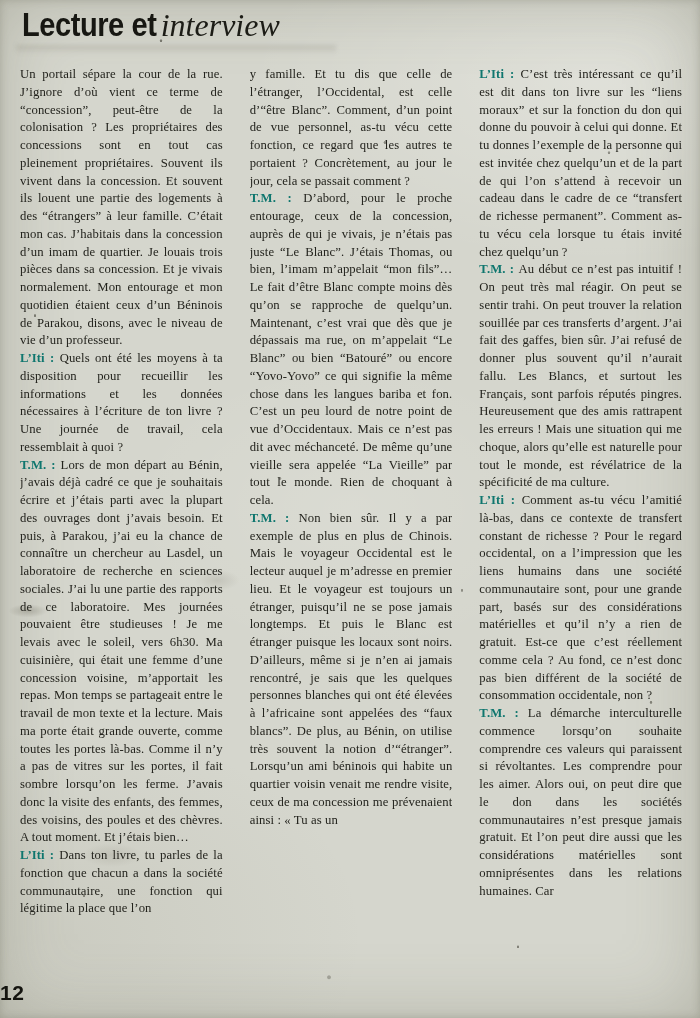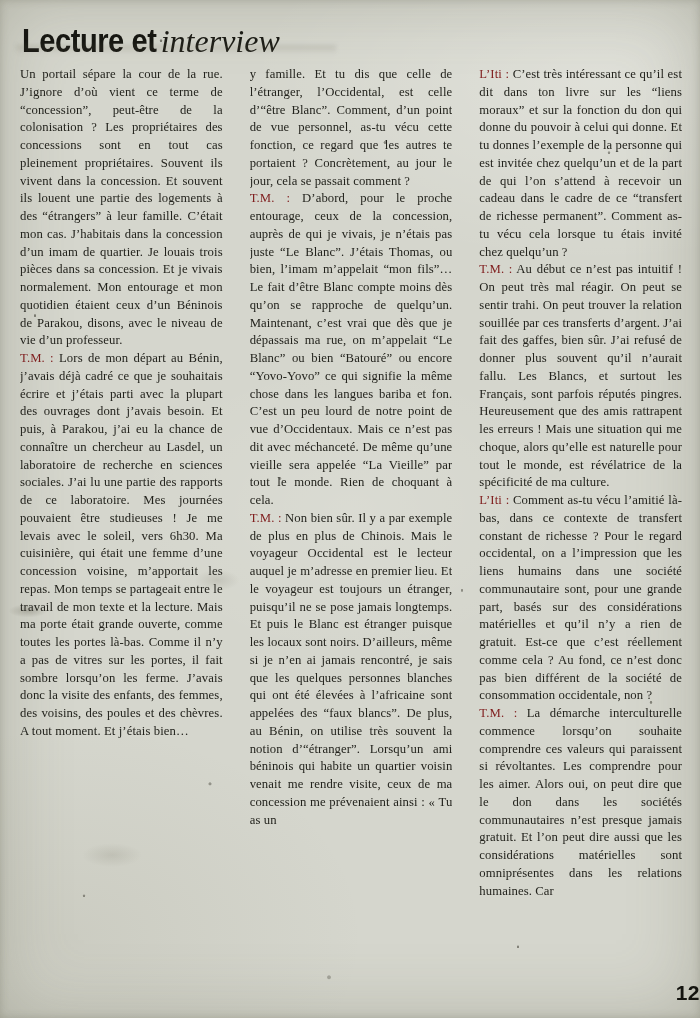--- a/index.html
+++ b/index.html
@@ -33,21 +33,21 @@
       radial-gradient(circle 1.2px at 12% 88%, rgba(50,48,38,.45) 0 1px, transparent 1.6px),
       radial-gradient(circle 1px   at 74% 93%, rgba(50,48,38,.5) 0 1px, transparent 1.5px),
       radial-gradient(circle 2px   at 47% 96%, rgba(50,48,38,.3) 0 1.4px, transparent 2.4px),
       radial-gradient(ellipse 26px 9px at 4% 60%, rgba(70,66,50,.25), transparent 75%),
       radial-gradient(ellipse 30px 14px at 31% 57%, rgba(80,76,58,.14), transparent 75%),
       radial-gradient(ellipse 40px 16px at 16% 84%, rgba(80,76,58,.12), transparent 75%);
   }
 
   .masthead {
     position: absolute;
-    top: 22px;
+    top: 6px;
     left: 22px;
     white-space: nowrap;
   }
   .masthead .t-bold {
     display: inline-block;
     font-family: "Liberation Sans", sans-serif;
     font-weight: 800;
     font-size: 33px;
     letter-spacing: -0.5px;
     transform: scaleX(0.88);
@@ -83,28 +83,28 @@
   .col {
     flex: 1 1 0;
     overflow: hidden;
     font-size: 12.7px;
     line-height: 17.75px;
     text-align: justify;
     text-justify: inter-word;
     letter-spacing: 0.1px;
   }
   .col p { margin: 0; }
-  .col p strong { font-weight: normal; color: #7f1d1d; }
+  .col p strong { font-weight: bold; color: #0f766e; }
 
   .folio {
     position: absolute;
     top: 981px;
     left: 0;
     width: 700px;
-    text-align: right;
+    text-align: left;
     font-family: "Liberation Sans", sans-serif;
     font-weight: 800;
     font-size: 21px;
     letter-spacing: 0.5px;
     color: #14140f;
   }
 </style>
 </head>
 <body>
 
@@ -112,21 +112,23 @@
 
 <div class="masthead">
   <span class="t-bold">Lecture et</span>
   <span class="t-italic">interview</span>
 </div>
 <div class="masthead-shadow"></div>
 
 <div class="columns">
   <div class="col">
       <p>Un portail sépare la cour de la rue. J’ignore d’où vient ce terme de “concession”, peut-être de la colonisation ? Les propriétaires des concessions sont en tout cas pleinement propriétaires. Souvent ils vivent dans la concession. Et souvent ils louent une partie des logements à des “étrangers” à leur famille. C’était mon cas. J’habitais dans la concession d’un imam de quartier. Je louais trois pièces dans sa concession. Et je vivais normalement. Mon entourage et mon quotidien étaient ceux d’un Béninois de Parakou, disons, avec le niveau de vie d’un professeur.</p>
+      <p><strong>L’Iti : </strong>Quels ont été les moyens à ta disposition pour recueillir les informations et les données nécessaires à l’écriture de ton livre ? Une journée de travail, cela ressemblait à quoi ?</p>
       <p><strong>T.M. : </strong>Lors de mon départ au Bénin, j’avais déjà cadré ce que je souhaitais écrire et j’étais parti avec la plupart des ouvrages dont j’avais besoin. Et puis, à Parakou, j’ai eu la chance de connaître un chercheur au Lasdel, un laboratoire de recherche en sciences sociales. J’ai lu une partie des rapports de ce laboratoire. Mes journées pouvaient être studieuses ! Je me levais avec le soleil, vers 6h30. Ma cuisinière, qui était une femme d’une concession voisine, m’apportait les repas. Mon temps se partageait entre le travail de mon texte et la lecture. Mais ma porte était grande ouverte, comme toutes les portes là-bas. Comme il n’y a pas de vitres sur les portes, il fait sombre lorsqu’on les ferme. J’avais donc la visite des enfants, des femmes, des voisins, des poules et des chèvres. A tout moment. Et j’étais bien…</p>
+      <p><strong>L’Iti : </strong>Dans ton livre, tu parles de la fonction que chacun a dans la société communautaire, une fonction qui légitime la place que l’on</p>
     </div>
   <div class="col">
       <p>y famille. Et tu dis que celle de l’étranger, l’Occidental, est celle d’“être Blanc”. Comment, d’un point de vue personnel, as-tu vécu cette fonction, ce regard que les autres te portaient ? Concrètement, au jour le jour, cela se passait comment ?</p>
       <p><strong>T.M. : </strong>D’abord, pour le proche entourage, ceux de la concession, auprès de qui je vivais, je n’étais pas juste “Le Blanc”. J’étais Thomas, ou bien, l’imam m’appelait “mon fils”… Le fait d’être Blanc compte moins dès qu’on se rapproche de quelqu’un. Maintenant, c’est vrai que dès que je dépassais ma rue, on m’appelait “Le Blanc” ou bien “Batouré” ou encore “Yovo-Yovo” ce qui signifie la même chose dans les langues bariba et fon. C’est un peu lourd de notre point de vue d’Occidentaux. Mais ce n’est pas dit avec méchanceté. De même qu’une vieille sera appelée “La Vieille” par tout le monde. Rien de choquant à cela.</p>
       <p><strong>T.M. : </strong>Non bien sûr. Il y a par exemple de plus en plus de Chinois. Mais le voyageur Occidental est le lecteur auquel je m’adresse en premier lieu. Et le voyageur est toujours un étranger, puisqu’il ne se pose jamais longtemps. Et puis le Blanc est étranger puisque les locaux sont noirs. D’ailleurs, même si je n’en ai jamais rencontré, je sais que les quelques personnes blanches qui ont été élevées à l’africaine sont appelées des “faux blancs”. De plus, au Bénin, on utilise très souvent la notion d’“étranger”. Lorsqu’un ami béninois qui habite un quartier voisin venait me rendre visite, ceux de ma concession me prévenaient ainsi : « Tu as un</p>
     </div>
   <div class="col">
       <p><strong>L’Iti : </strong>C’est très intéressant ce qu’il est dit dans ton livre sur les “liens moraux” et sur la fonction du don qui donne du pouvoir à celui qui donne. Et tu donnes l’exemple de la personne qui est invitée chez quelqu’un et de la part de qui l’on s’attend à recevoir un cadeau dans le cadre de ce “transfert de richesse permanent”. Comment as-tu vécu cela lorsque tu étais invité chez quelqu’un ?</p>
       <p><strong>T.M. : </strong>Au début ce n’est pas intuitif ! On peut très mal réagir. On peut se sentir trahi. On peut trouver la relation souillée par ces transferts d’argent. J’ai fait des gaffes, bien sûr. J’ai refusé de donner plus souvent qu’il n’aurait fallu. Les Blancs, et surtout les Français, sont parfois réputés pingres. Heureusement que des amis rattrapent les erreurs ! Mais une situation qui me choque, alors qu’elle est naturelle pour tout le monde, est révélatrice de la spécificité de ma culture.</p>
       <p><strong>L’Iti : </strong>Comment as-tu vécu l’amitié là-bas, dans ce contexte de transfert constant de richesse ? Pour le regard occidental, on a l’impression que les liens humains dans une société communautaire sont, pour une grande part, basés sur des considérations matérielles et qu’il n’y a rien de gratuit. Est-ce que c’est réellement comme cela ? Au fond, ce n’est donc pas bien différent de la société de consommation occidentale, non ?</p>

